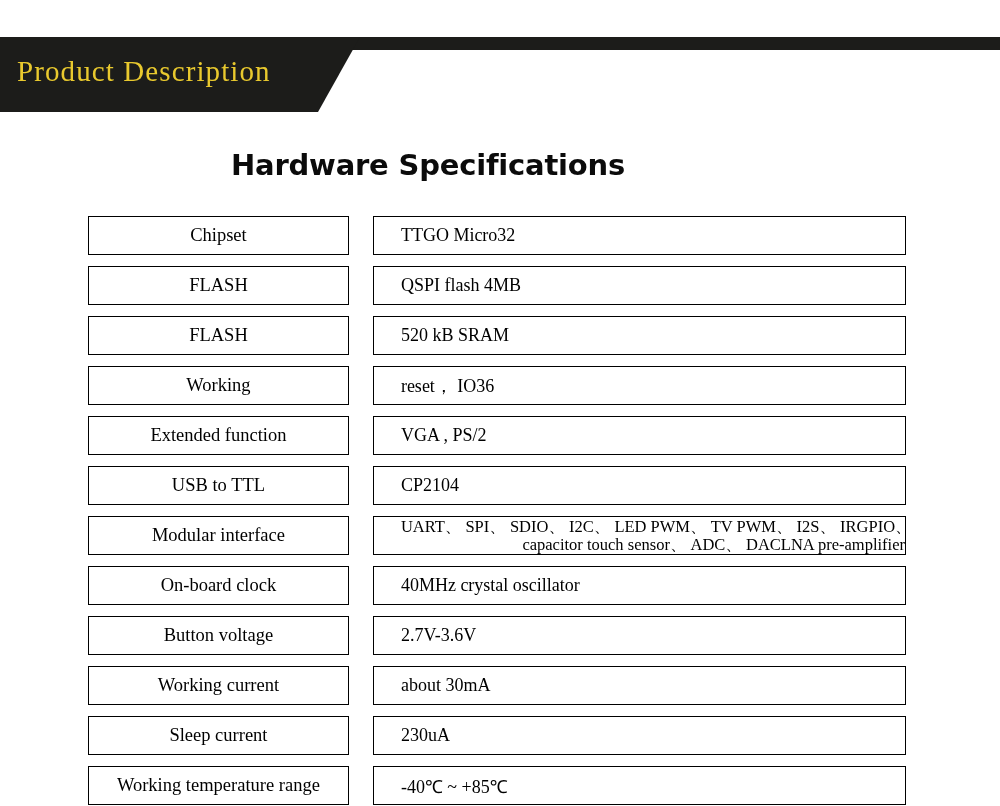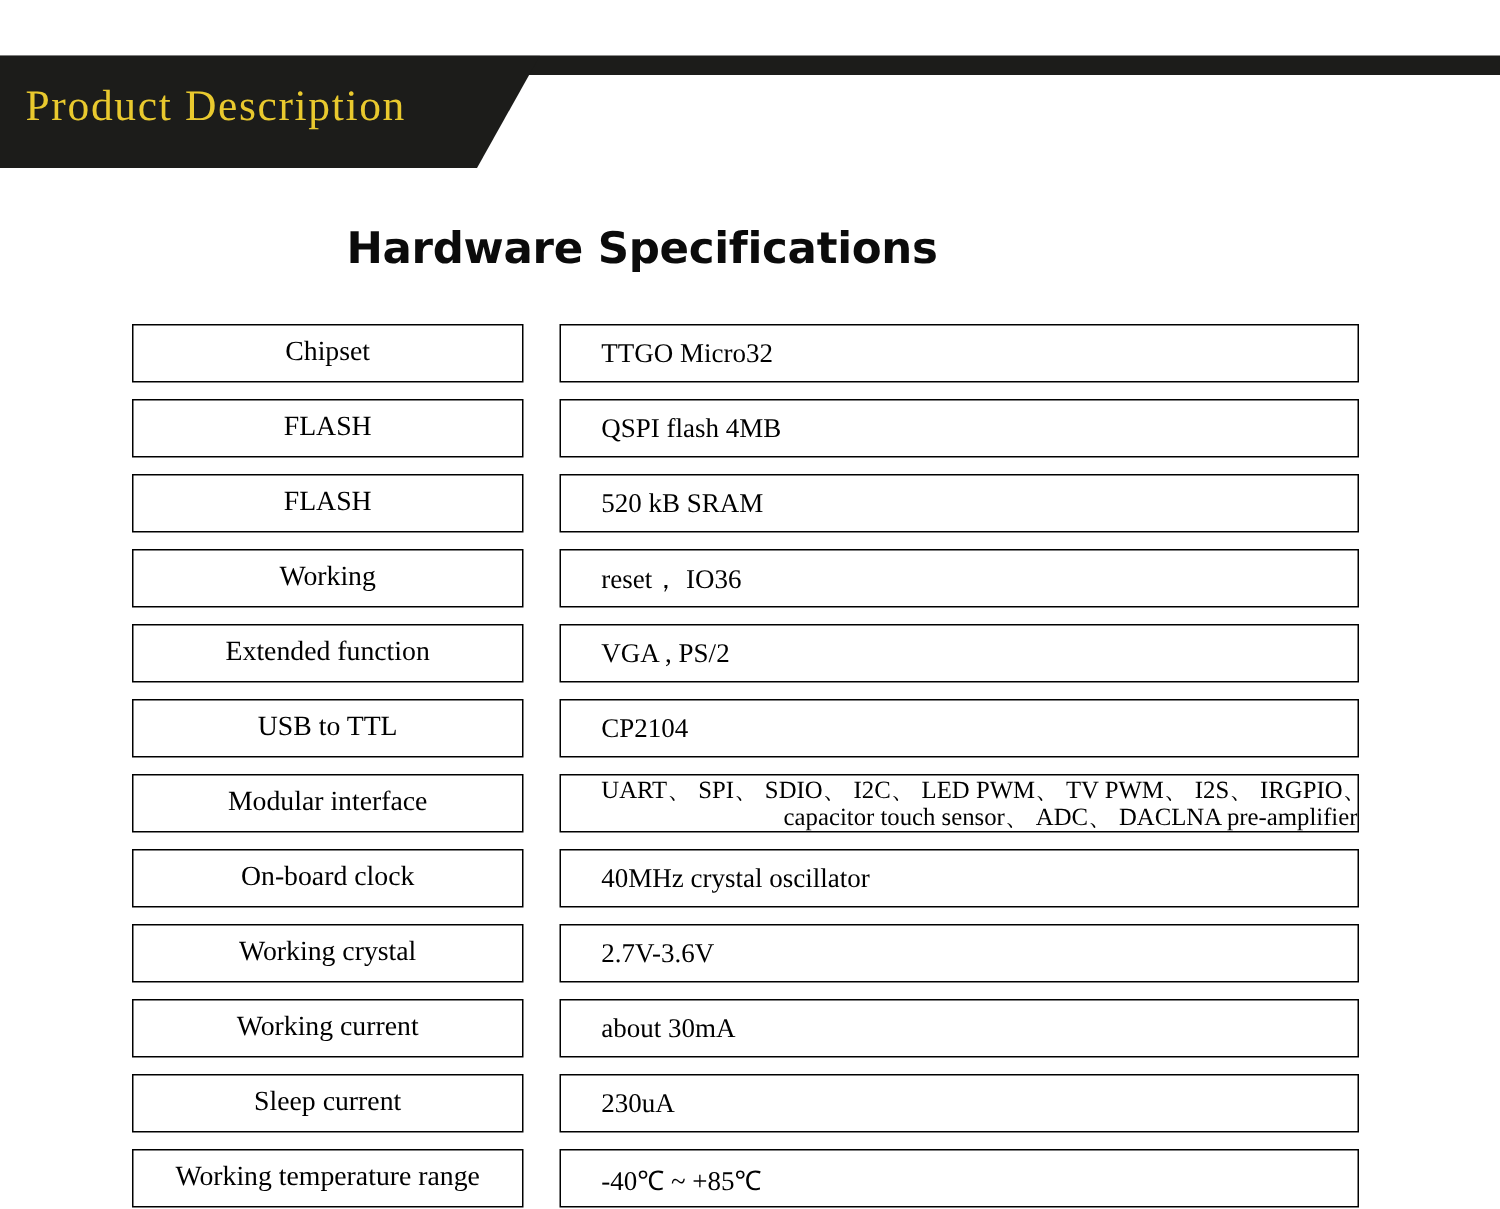--- a/index.html
+++ b/index.html
@@ -162,21 +162,21 @@
       <span class="ln">capacitor touch sensor、 ADC、 DACLNA  pre-amplifier</span>
     </div>
   </div>
 
   <div class="spec-row">
     <div class="cell cell-label">On-board clock</div>
     <div class="cell cell-value">40MHz crystal oscillator</div>
   </div>
 
   <div class="spec-row">
-    <div class="cell cell-label">Working crystal</div>
+    <div class="cell cell-label">Button voltage</div>
     <div class="cell cell-value">2.7V-3.6V</div>
   </div>
 
   <div class="spec-row">
     <div class="cell cell-label">Working current</div>
     <div class="cell cell-value">about 30mA</div>
   </div>
 
   <div class="spec-row">
     <div class="cell cell-label">Sleep current</div>

